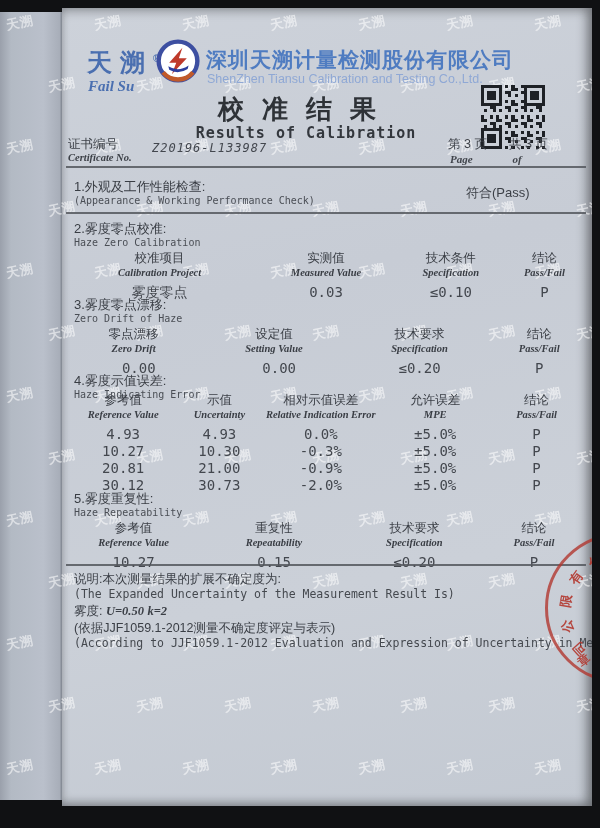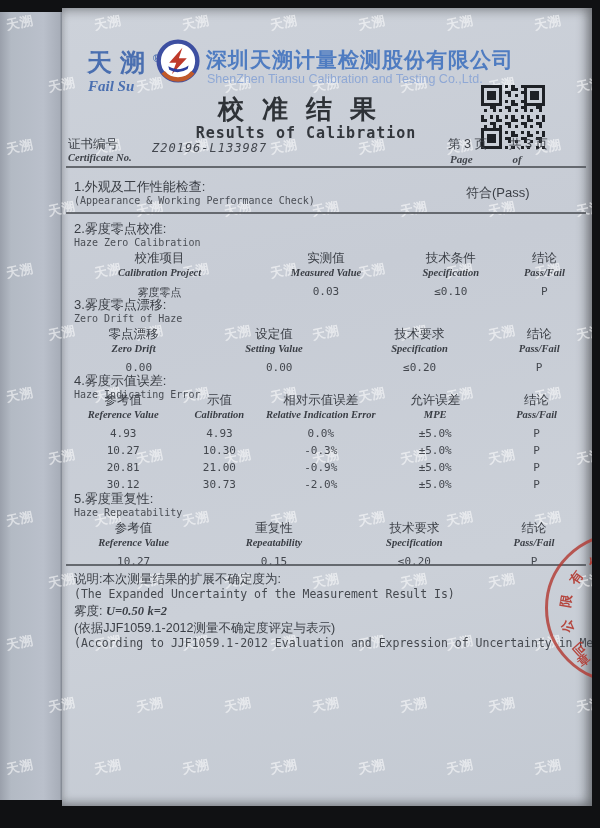--- a/index.html
+++ b/index.html
@@ -48,21 +48,21 @@
   .sec-en{font-size:10px;color:#4a4e55;white-space:nowrap;}
   .result{font-size:13px;color:#3b3f46;}
 
   .tbl{left:0;width:520px;}
   .trow{display:flex;width:100%;}
   .tcell{text-align:center;}
   .col-zh{font-size:12.5px;color:#3a3e45;}
   .col-en{font-size:10.5px;line-height:11px;color:#393d44;font-family:"Liberation Serif",serif;
           font-style:italic;font-weight:bold;}
   .thead{margin-bottom:4px;}
-  .tdata .tcell{padding-top:3px;font-size:11px;line-height:14px;color:#43474e;}
+  .tdata .tcell{padding-top:3px;font-size:14px;line-height:14px;color:#43474e;}
   .num-val{font-family:"DejaVu Sans Mono",monospace;}
   .zh-val{font-family:"Liberation Sans",sans-serif;font-size:12.5px;}
 
   .note-zh{font-size:12.5px;color:#3a3e45;white-space:nowrap;}
   .note-en{font-size:11.5px;color:#45494f;white-space:nowrap;}
   .uk{font-family:"Liberation Serif",serif;font-style:italic;font-weight:bold;}
 
   .stamp{position:absolute;left:483px;top:525px;width:150px;height:150px;border-radius:50%;
          border:3px solid rgba(178,55,47,.8);box-sizing:border-box;z-index:2;}
   .stamp-char{position:absolute;font-size:13px;font-weight:bold;color:rgba(178,55,47,.9);}
@@ -276,21 +276,21 @@
       <div class="abs sec-zh" style="left:8px;top:364px">4.雾度示值误差:</div>
       <div class="abs sec-en mono" style="left:8px;top:381px">Haze Indicating Error</div>
       <div class="abs tbl" style="top:384px">
           <div class="trow thead">
             <div class="tcell" style="width: 22%;">
               <div class="col-zh">参考值</div>
               <div class="col-en">Reference Value</div>
             </div>
             <div class="tcell" style="width: 15%;">
               <div class="col-zh">示值</div>
-              <div class="col-en">Calibration</div>
+              <div class="col-en">Uncertainty</div>
             </div>
             <div class="tcell" style="width: 24%;">
               <div class="col-zh">相对示值误差</div>
               <div class="col-en">Relative Indication Error</div>
             </div>
             <div class="tcell" style="width: 20%;">
               <div class="col-zh">允许误差</div>
               <div class="col-en">MPE</div>
             </div>
             <div class="tcell" style="width: 19%;">

